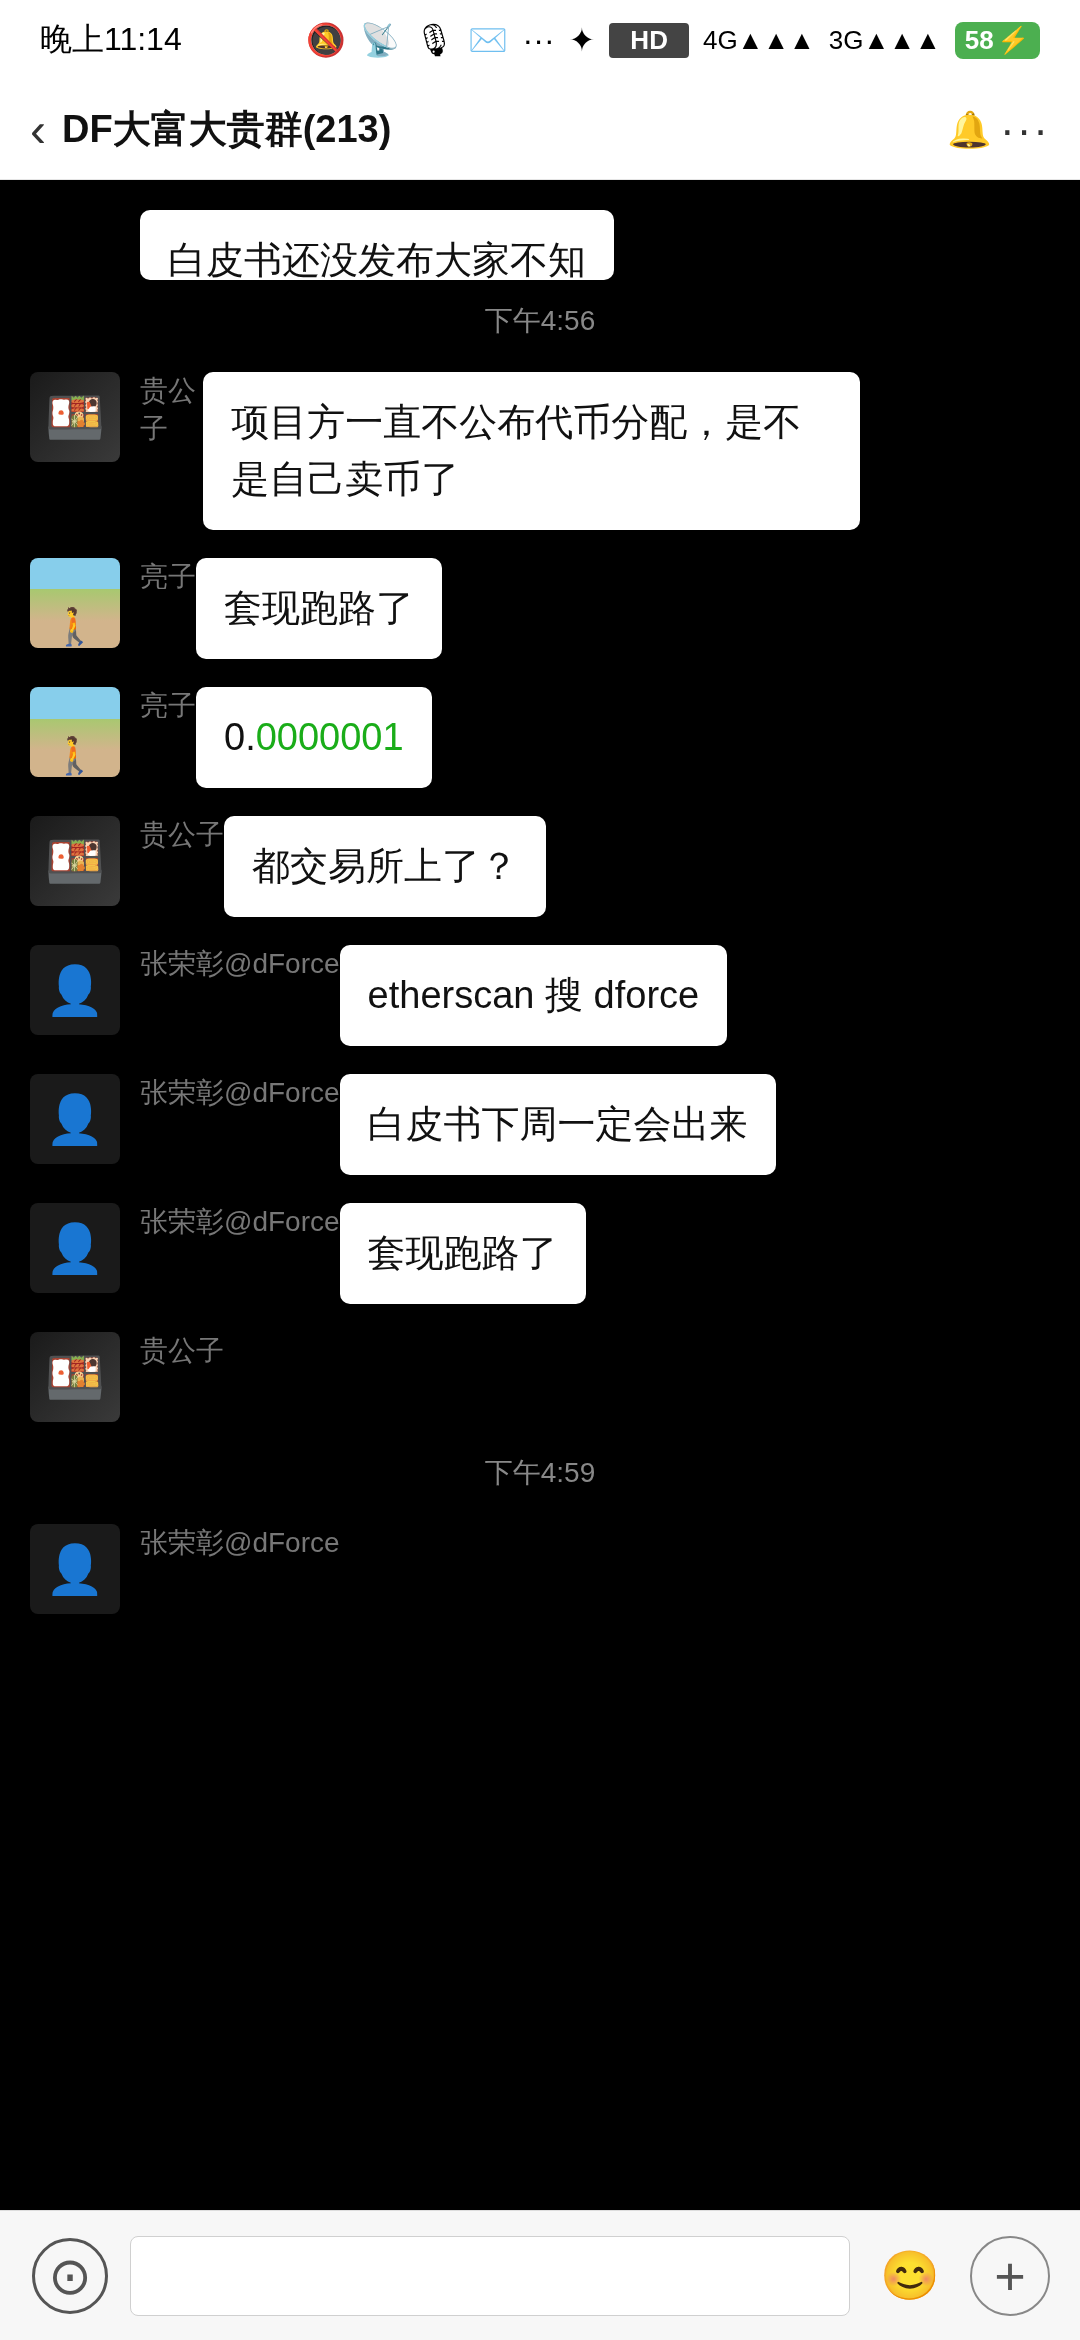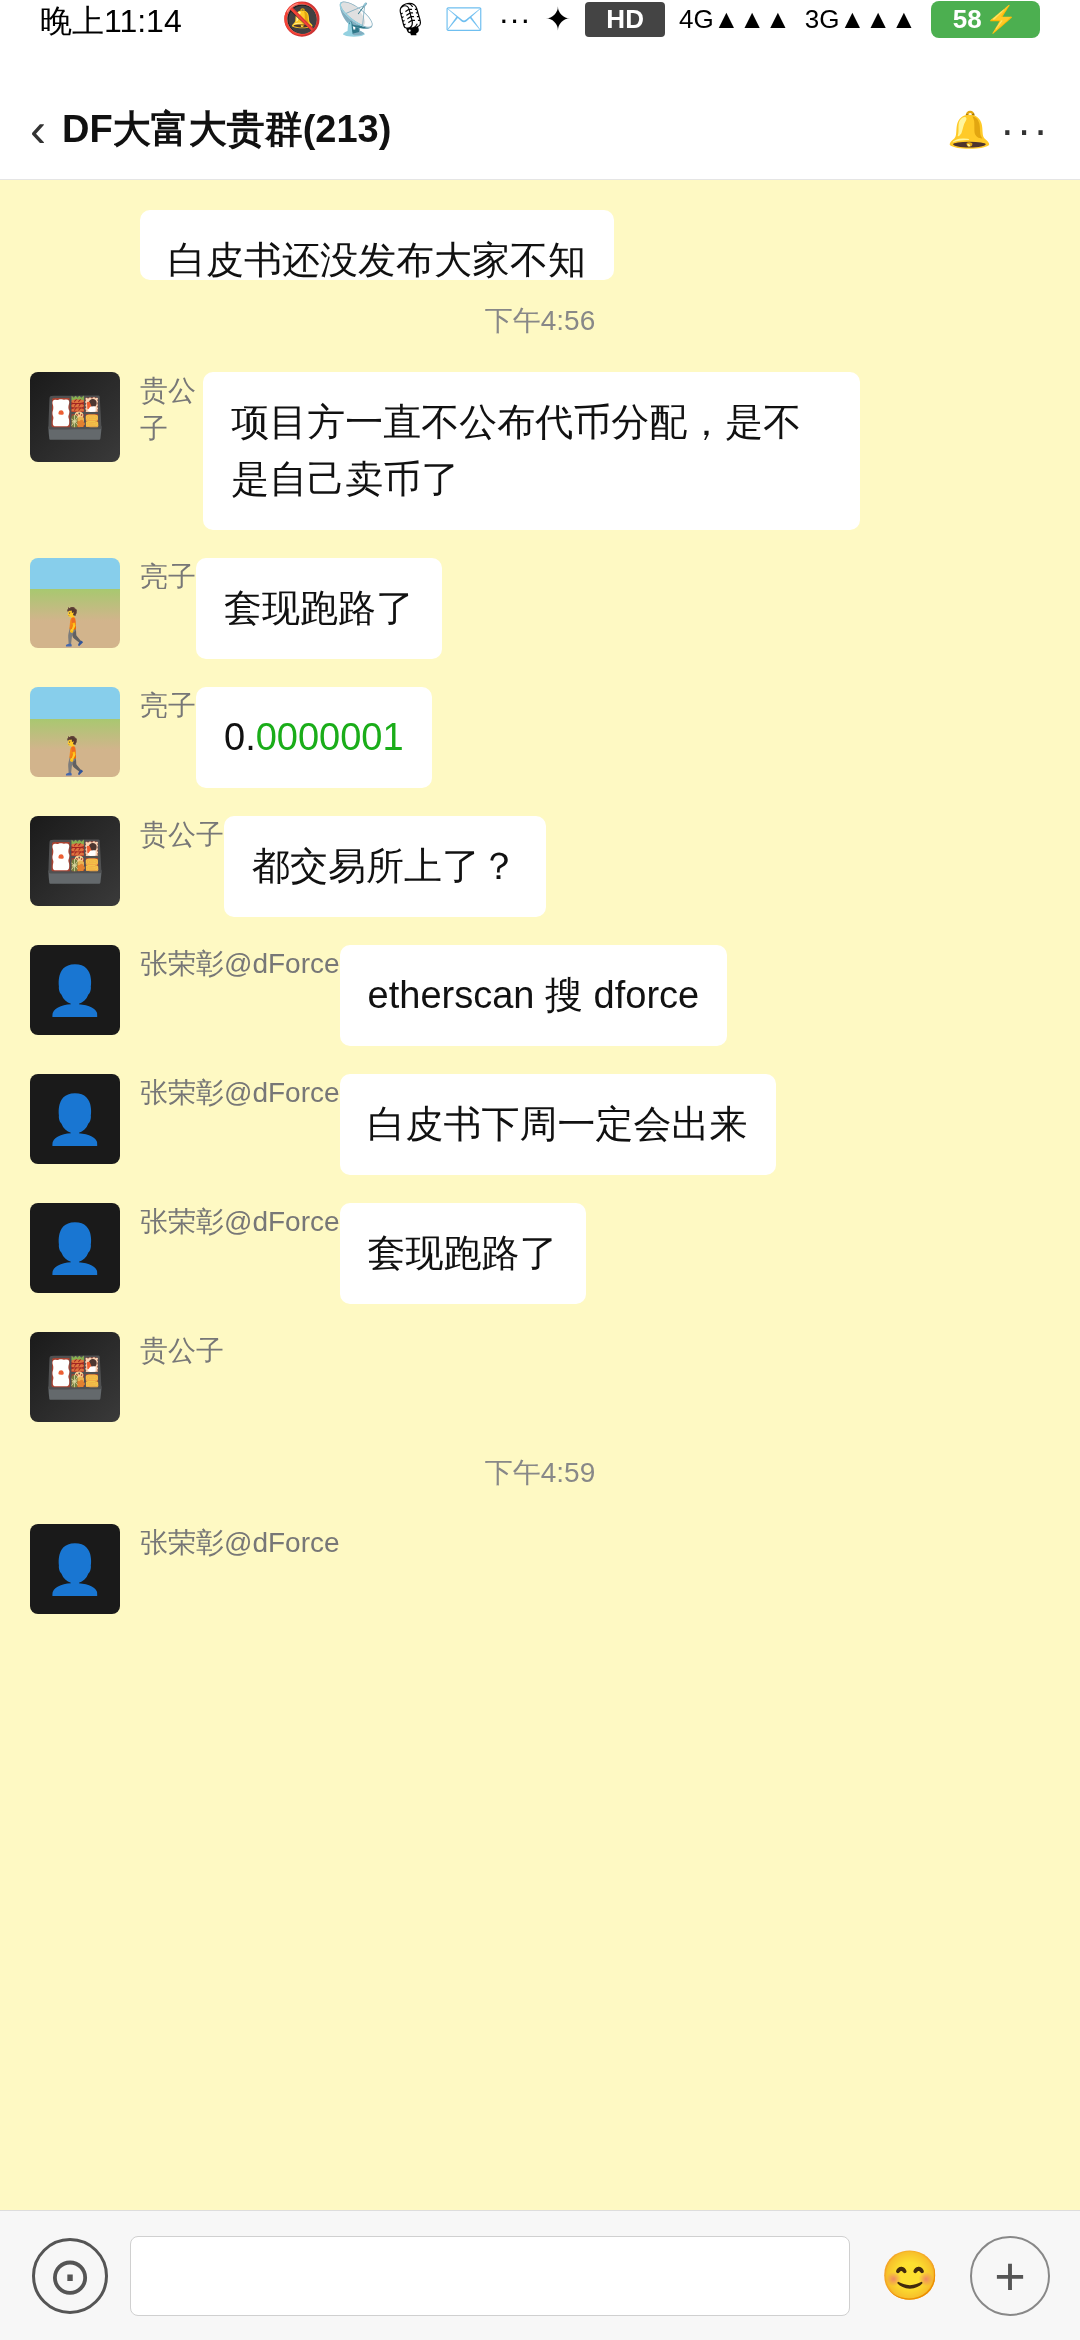--- a/index.html
+++ b/index.html
@@ -12,34 +12,34 @@
       font-family: -apple-system, "PingFang SC", "Helvetica Neue", sans-serif;
       display: flex;
       flex-direction: column;
     }
 
     
     .status-bar {
       background: #fff;
       height: 80px;
       display: flex;
-      align-items: flex-start;
+      align-items: center;
       justify-content: space-between;
       padding: 0 40px;
       font-size: 32px;
     }
     .status-time { font-weight: 500; }
     .status-icons { display: flex; align-items: center; gap: 14px; }
     .battery-icon {
       display: inline-flex;
       align-items: center;
       gap: 4px;
       background: #4caf50;
       border-radius: 8px;
-      padding: 3px 22px;
+      padding: 3px 10px;
       color: white;
       font-size: 26px;
       font-weight: bold;
     }
 
     
     .nav-bar {
       background: #fff;
       height: 100px;
       display: flex;
@@ -68,21 +68,21 @@
     }
     .nav-bell {
       font-size: 36px;
       margin-right: 8px;
       color: #888;
     }
 
     
     .chat-area {
       flex: 1;
-      background: #fef9c3;
+      background: #000000;
       padding: 20px 0;
       overflow-y: auto;
     }
 
     
     .timestamp {
       text-align: center;
       font-size: 28px;
       color: #888;
       margin: 18px 0;

